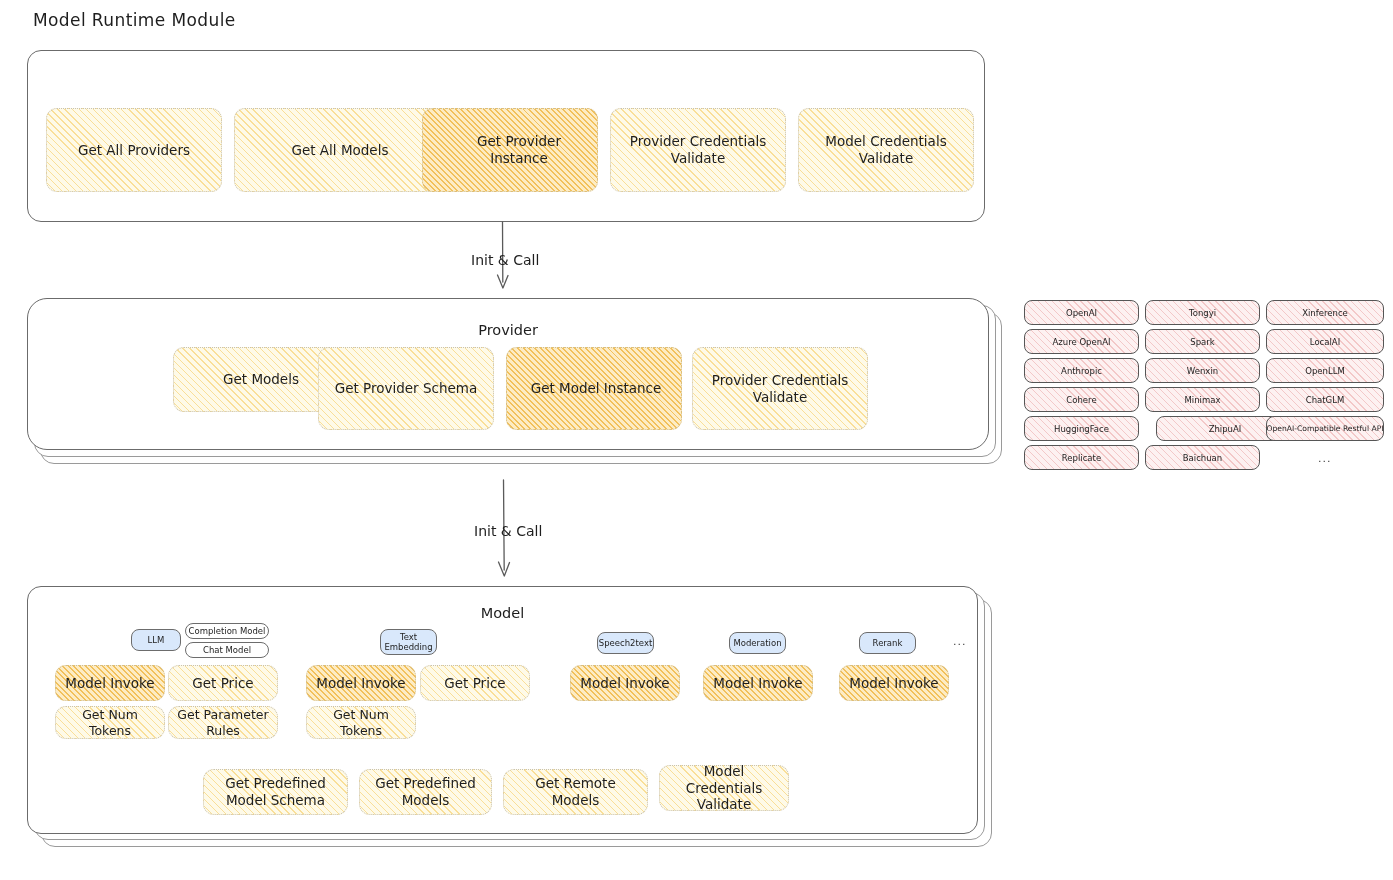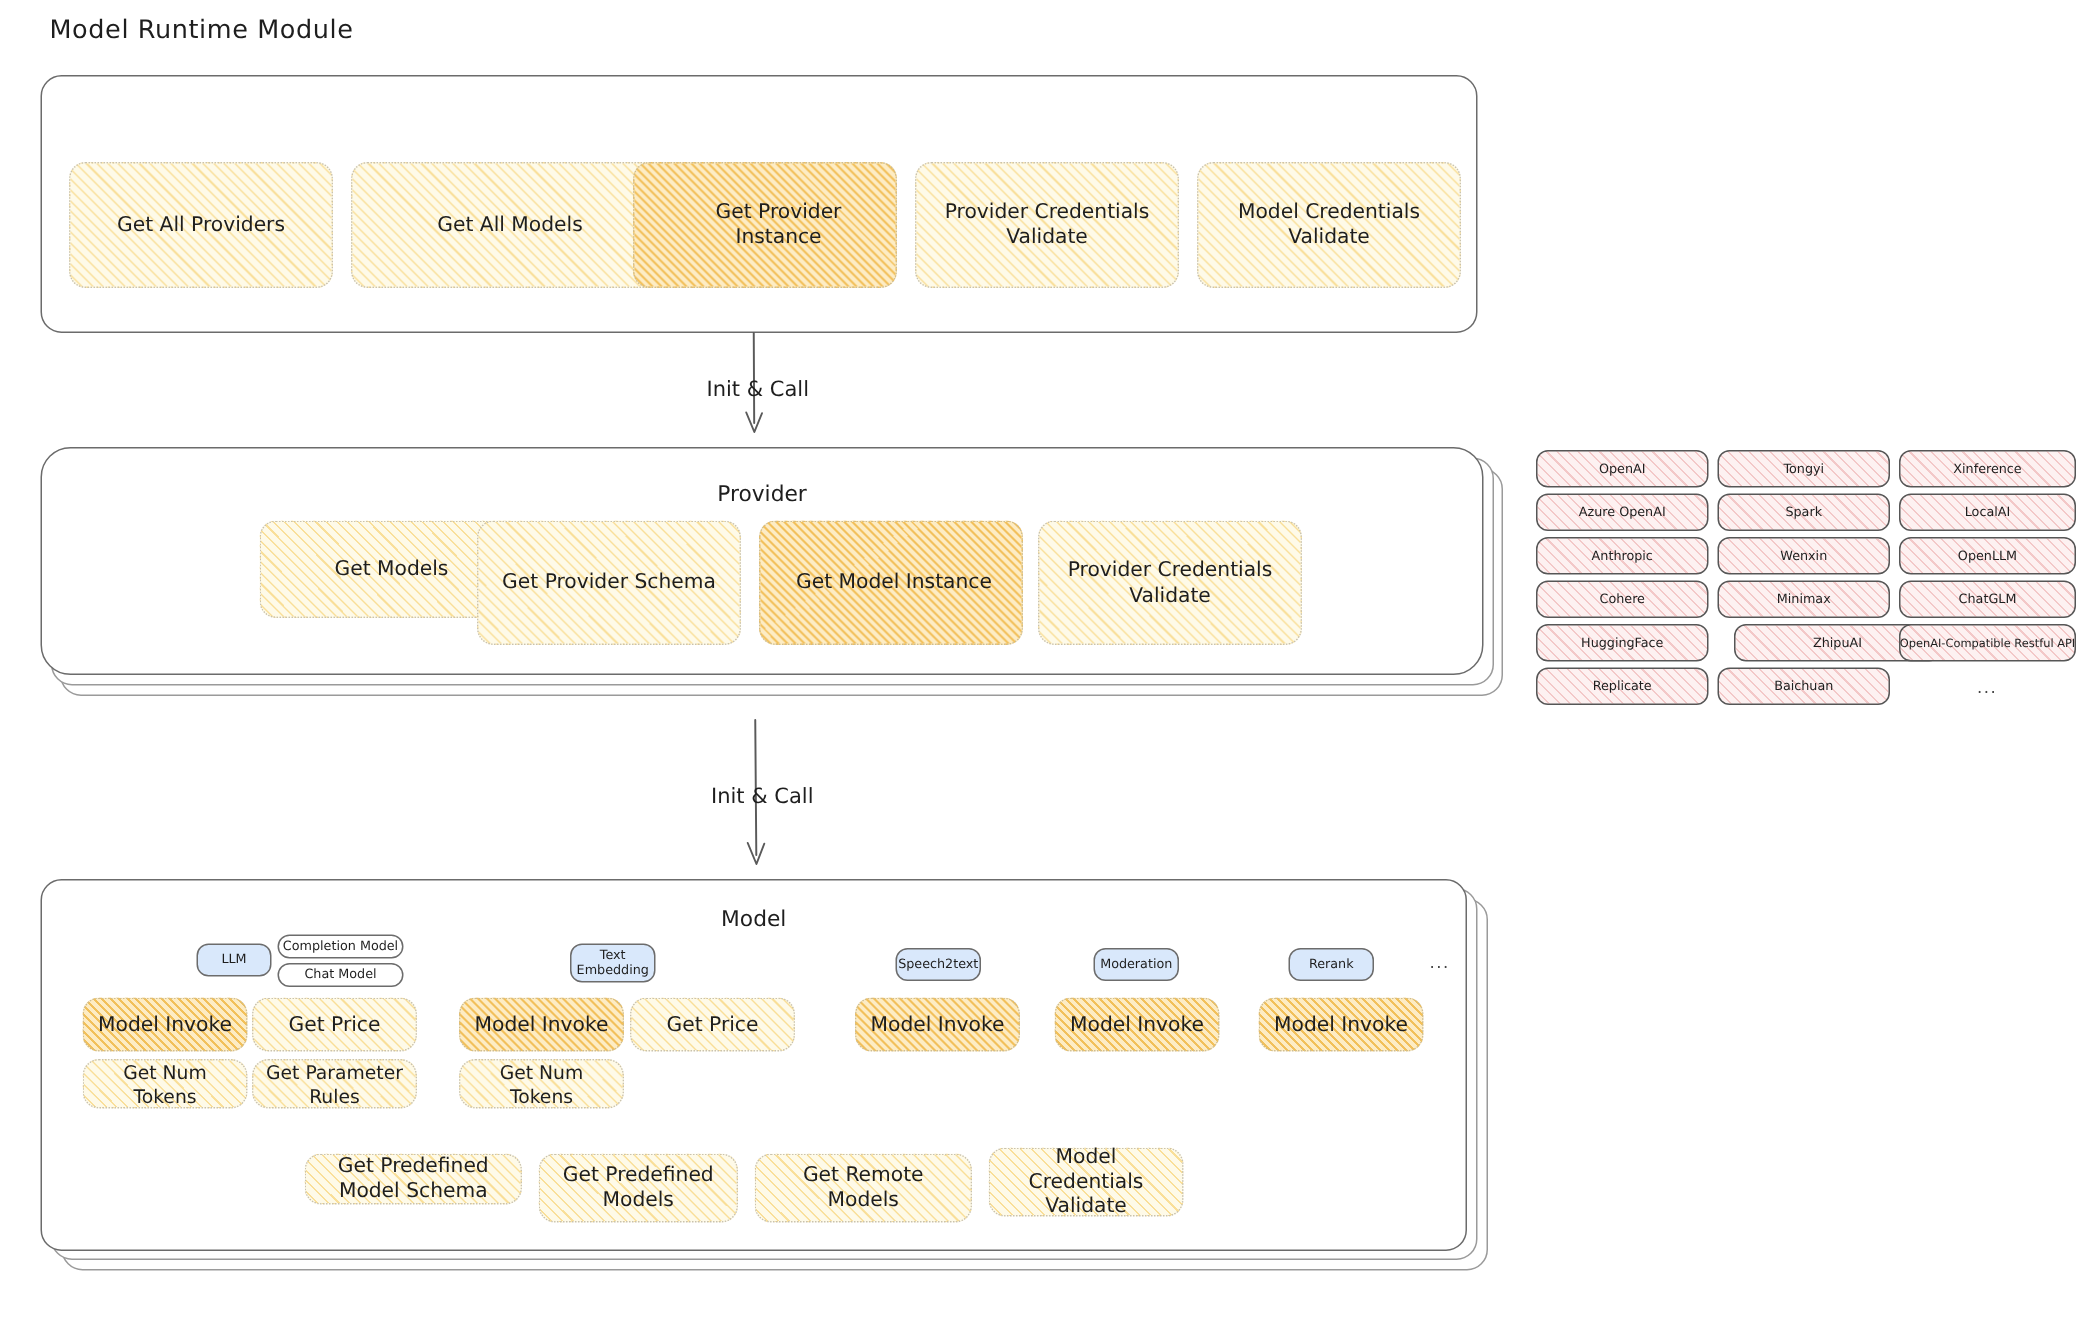--- a/index.html
+++ b/index.html
@@ -252,17 +252,17 @@
   <div class="card hl" style="left:542px; top:78px; width:110px; height:36px;">Model Invoke</div>
 
   <div class="badge" style="left:701px; top:45px; width:57px; height:22px;">Moderation</div>
   <div class="card hl" style="left:675px; top:78px; width:110px; height:36px;">Model Invoke</div>
 
   <div class="badge" style="left:831px; top:45px; width:57px; height:22px;">Rerank</div>
   <div class="card hl" style="left:811px; top:78px; width:110px; height:36px;">Model Invoke</div>
 
   <div class="dots-inline" style="left:925px; top:48px;">...</div>
 
-  <div class="card" style="left:175px; top:182px; width:145px; height:34px;">Get Predefined Model Schema</div>
+  <div class="card" style="left:175px; top:182px; width:145px; height:46px;">Get Predefined Model Schema</div>
   <div class="card" style="left:331px; top:182px; width:133px; height:46px;">Get Predefined Models</div>
   <div class="card" style="left:475px; top:182px; width:145px; height:46px;">Get Remote Models</div>
   <div class="card" style="left:631px; top:178px; width:130px; height:46px;">Model Credentials Validate</div>
 </div>
 
 </body></html>

